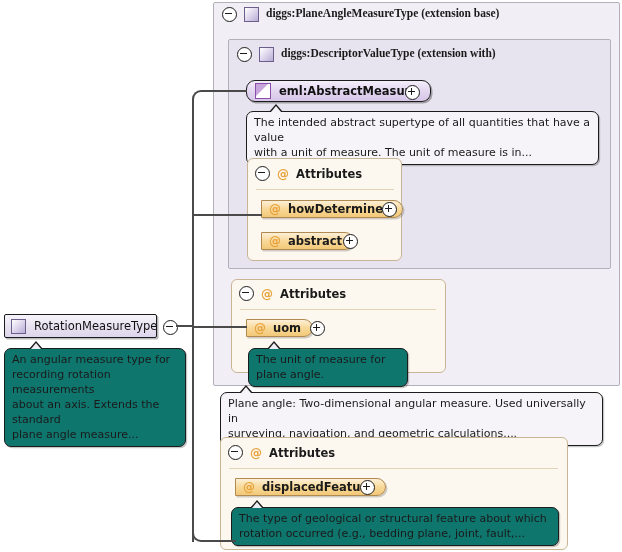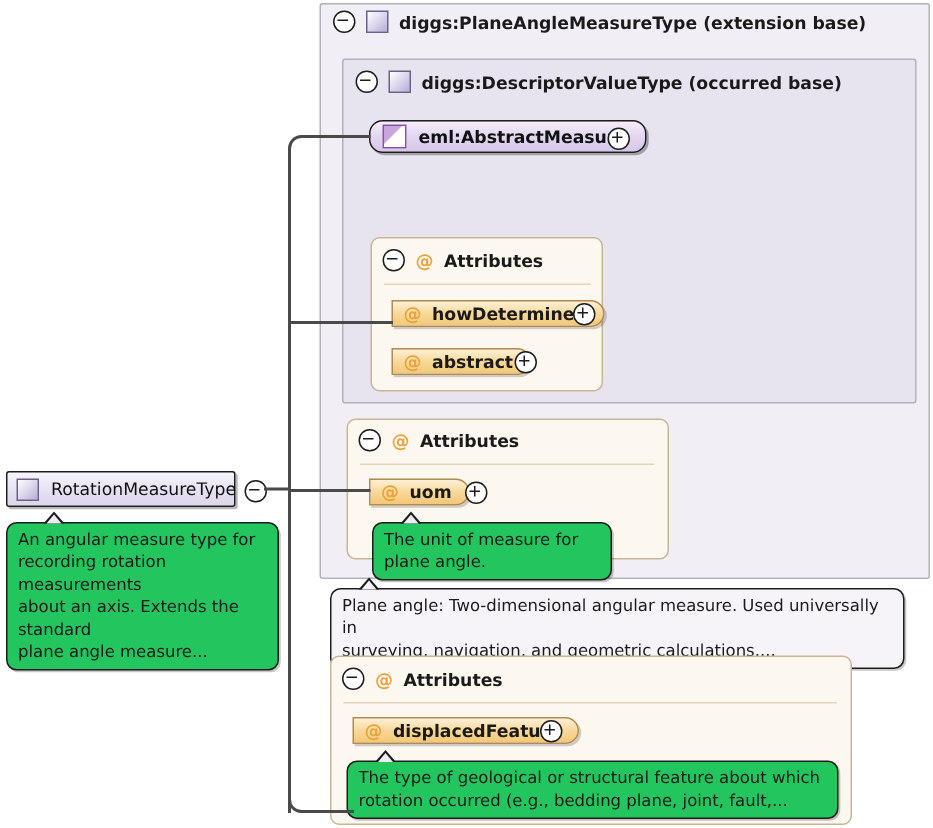--- a/index.html
+++ b/index.html
@@ -22,26 +22,27 @@
     box-sizing: border-box;
     background: #ece9f2;
     border: 1px solid #b3b0bb;
     border-radius: 2px;
   }
   .container.lvl1 { background: #f1eef6; }
   .container.lvl2 { background: #e8e4ef; }
   .container-title {
     position: absolute;
     display: flex;
-    align-items: center;
+    align-items: flex-start;
     gap: 7px;
     font-size: 11.5px;
     font-weight: bold;
     color: #1a1a1a;
     white-space: nowrap;
+    font-family: Liberation Serif, serif;
   }
 
   
   .circ {
     width: 13px;
     height: 13px;
     border-radius: 50%;
     border: 1.2px solid #1c1c1c;
     background: #ffffff;
     position: relative;
@@ -173,21 +174,21 @@
     font-weight: bold;
     color: #1a1a1a;
     box-shadow: 1.5px 1.5px 0 rgba(0,0,0,0.18);
     white-space: nowrap;
   }
 
   
   .bubble {
     position: absolute;
     box-sizing: border-box;
-    background: #22c55e;
+    background: #0f766e;
     border: 1.4px solid #1c1c1c;
     border-radius: 7px;
     font-size: 11px;
     line-height: 15px;
     color: #1a1a1a;
     padding: 3px 7px 4px 7px;
     box-shadow: 1.2px 1.2px 0 rgba(0,0,0,0.22);
     white-space: pre-line;
   }
   .bubble.light { background: #f6f4f8; }
@@ -242,29 +243,31 @@
     <span class="circ"></span>
     <span class="type-icon"></span>
     <span>diggs:PlaneAngleMeasureType (extension base)</span>
   </div>
 
   <div class="container lvl2" style="left:228px; top:39px; width:383px; height:230px;"></div>
 
   <div class="container-title" style="left:237px; top:47px;">
     <span class="circ"></span>
     <span class="type-icon"></span>
-    <span>diggs:DescriptorValueType (occurred base)</span>
+    <span>diggs:DescriptorValueType (extension with)</span>
   </div>
 
   <div class="elem-node" style="left:246px; top:80px; height:22px;">
     <span class="abstract-icon"></span>
     <span>eml:AbstractMeasure</span>
   </div>
   <span class="circ plus circ-abs" style="left:405px; top:85px;"></span>
 
+  <div class="bubble light tip" style="left:246px; top:111px; width:353px; --tipx:22px;">The intended abstract supertype of all quantities that have a value
+with a unit of measure. The unit of measure is in...</div>
 
   <div class="attr-group" style="left:247px; top:158px; width:155px; height:103px;"></div>
   <div class="attr-group-header" style="left:255px; top:166px;">
     <span class="circ"></span>
     <span class="at-sym">@</span>
     <span>Attributes</span>
   </div>
   <div class="attr-divider" style="left:256px; top:189px; width:138px;"></div>
 
   <div class="attr-pill" style="left:261px; top:200px;">

